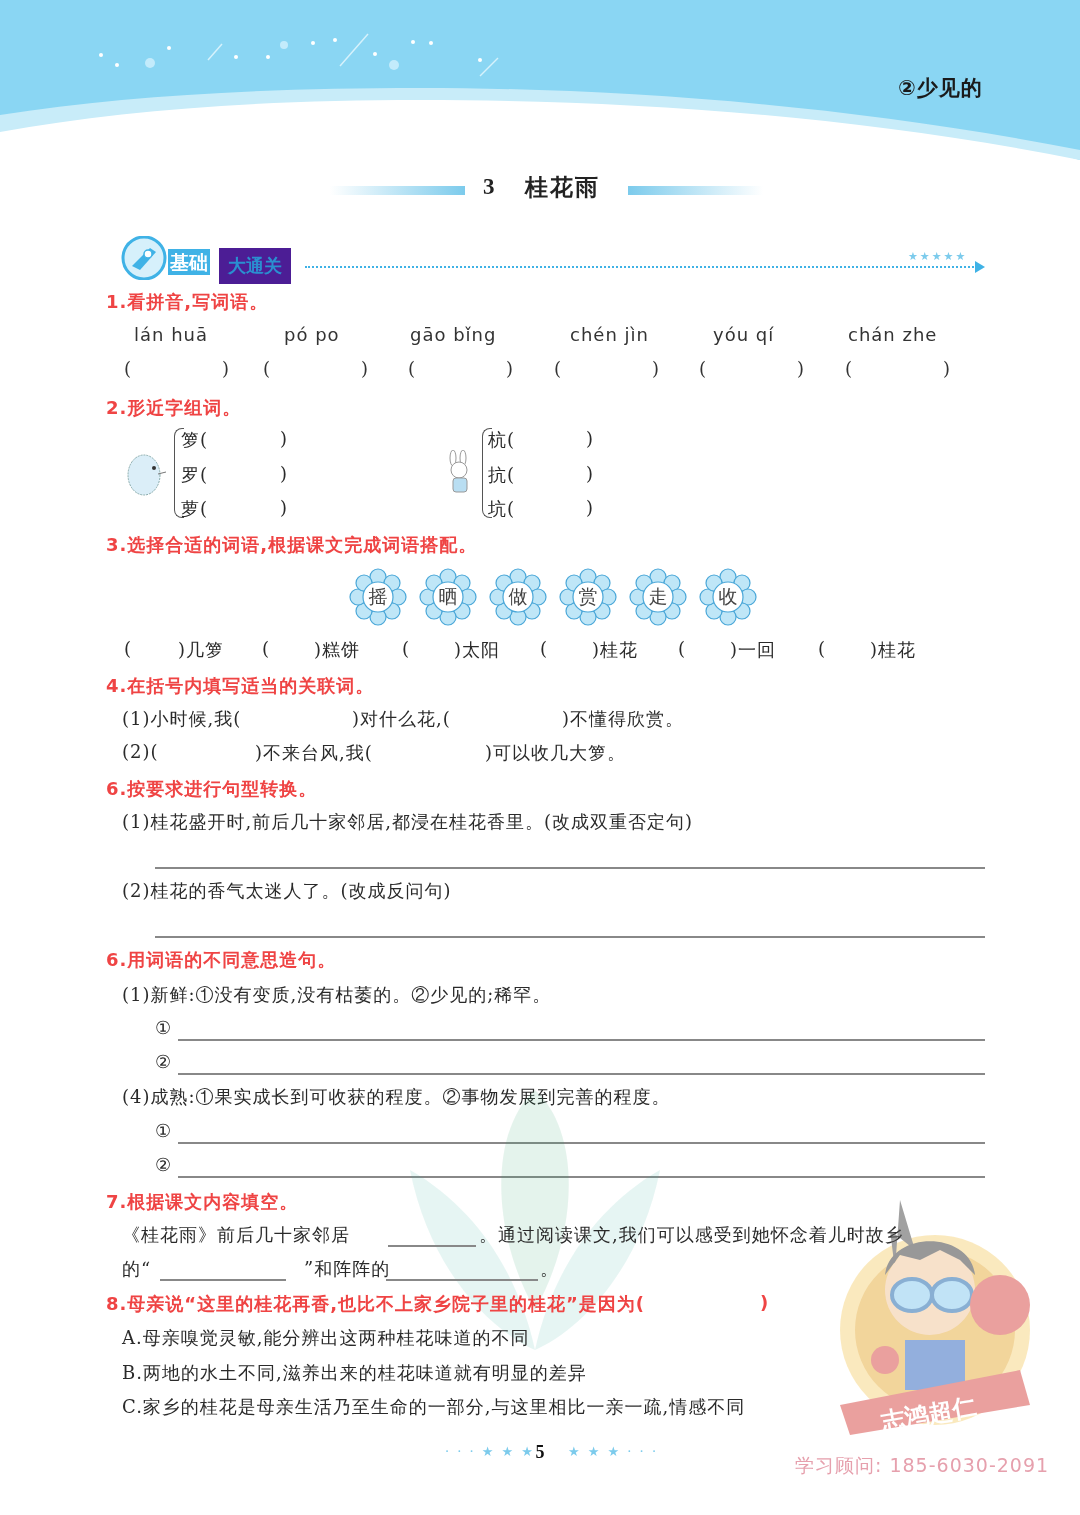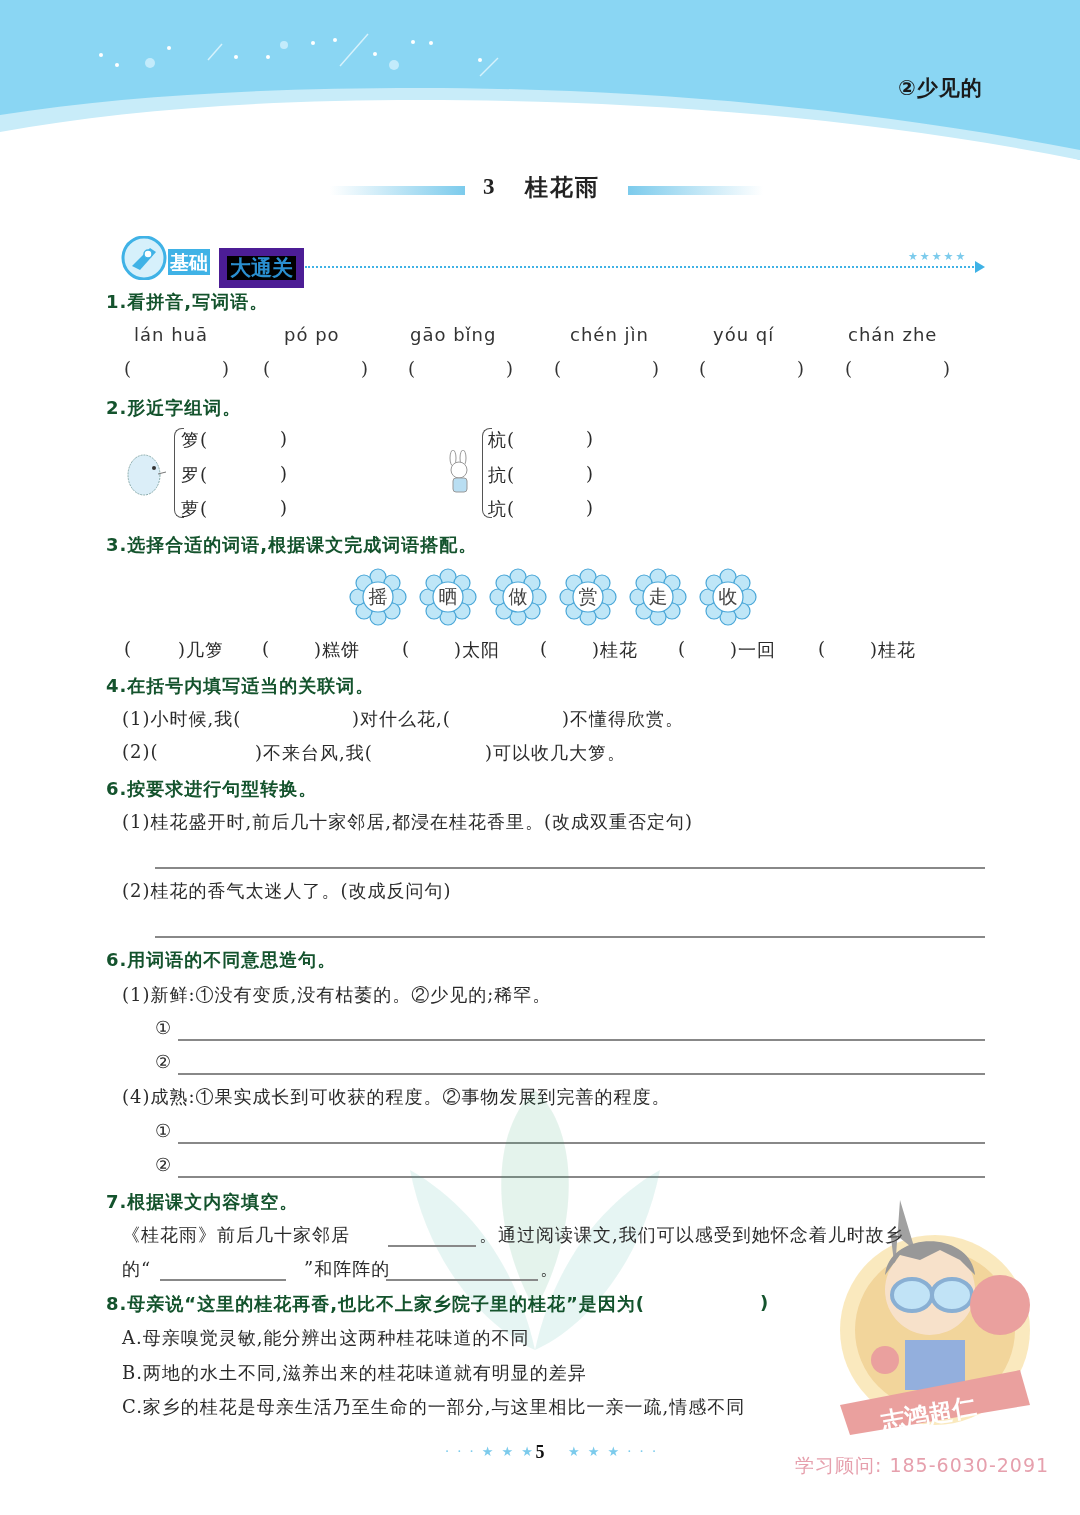--- a/index.html
+++ b/index.html
@@ -11,26 +11,26 @@
 
   .lesson-title { position: absolute; left: 0; top: 172px; width: 1080px; height: 36px; }
   .title-bar-l { position: absolute; left: 330px; top: 14px; width: 135px; height: 9px; background: linear-gradient(to right, rgba(120,200,235,0), #7ccbec); }
   .title-bar-r { position: absolute; left: 628px; top: 14px; width: 135px; height: 9px; background: linear-gradient(to right, #7ccbec, rgba(120,200,235,0)); }
   .title-num { position: absolute; left: 483px; top: 2px; font-family: "Liberation Serif", serif; font-weight: bold; font-size: 23px; }
   .title-text { position: absolute; left: 525px; top: 0px; font-family: "DejaVu Sans", sans-serif; font-weight: bold; font-size: 23px; letter-spacing: 2px; }
 
   .section-banner { position: absolute; left: 120px; top: 236px; width: 870px; height: 46px; }
   .banner-badge { position: absolute; left: 0; top: 0; width: 180px; height: 44px; }
   .banner-text1 { position: absolute; left: 48px; top: 13px; font-family: "DejaVu Sans", sans-serif; font-weight: bold; font-size: 19px; color: #fff; background: #3fb2e6; padding: 0 2px; line-height: 26px; }
-  .banner-text2 { position: absolute; left: 99px; top: 12px; font-family: "DejaVu Sans", sans-serif; font-weight: bold; font-size: 21px; color: #2a8fd0; background: #000000; border: 8px solid #4c1d95; padding: 0 3px; line-height: 24px; }
+  .banner-text2 { position: absolute; left: 99px; top: 12px; font-family: "DejaVu Sans", sans-serif; font-weight: bold; font-size: 18px; color: #2a8fd0; background: #4c1d95; border: 6px solid #4c1d95; padding: 0 3px; line-height: 24px; }
   .banner-dots { position: absolute; left: 185px; top: 30px; width: 672px; border-top: 2px dotted #3fb2e6; }
   .banner-arrow { position: absolute; left: 855px; top: 25px; width: 0; height: 0; border-left: 10px solid #3fb2e6; border-top: 6px solid transparent; border-bottom: 6px solid transparent; }
   .banner-stars { position: absolute; left: 788px; top: 14px; font-size: 11px; color: #7ccbec; letter-spacing: 2px; }
 
-  .q-title { position: absolute; left: 106px; font-family: "DejaVu Sans", sans-serif; font-weight: bold; font-size: 18px; color: #14532d; letter-spacing: 1px; }
+  .q-title { position: absolute; left: 106px; font-family: "DejaVu Sans", sans-serif; font-weight: bold; font-size: 18px; color: #ef4444; letter-spacing: 1px; }
   .txt { position: absolute; font-size: 18px; color: #2a2a2a; white-space: nowrap; letter-spacing: 1px; }
   .pinyin { position: absolute; top: 324px; font-family: "DejaVu Sans", sans-serif; font-size: 18px; color: #333; letter-spacing: 1px; }
   .paren-row { position: absolute; top: 358px; font-size: 18px; color: #333; }
   .answer-line { position: absolute; height: 2px; background: #888; }
 
   .flower { position: absolute; top: 568px; width: 58px; height: 58px; }
   .flower-char { position: absolute; left: 0; top: 16px; width: 58px; text-align: center; font-size: 19px; color: #444; }
 
   .brace { position: absolute; width: 10px; border: 1.5px solid #555; border-right: none; border-radius: 8px 0 0 8px; }
 

